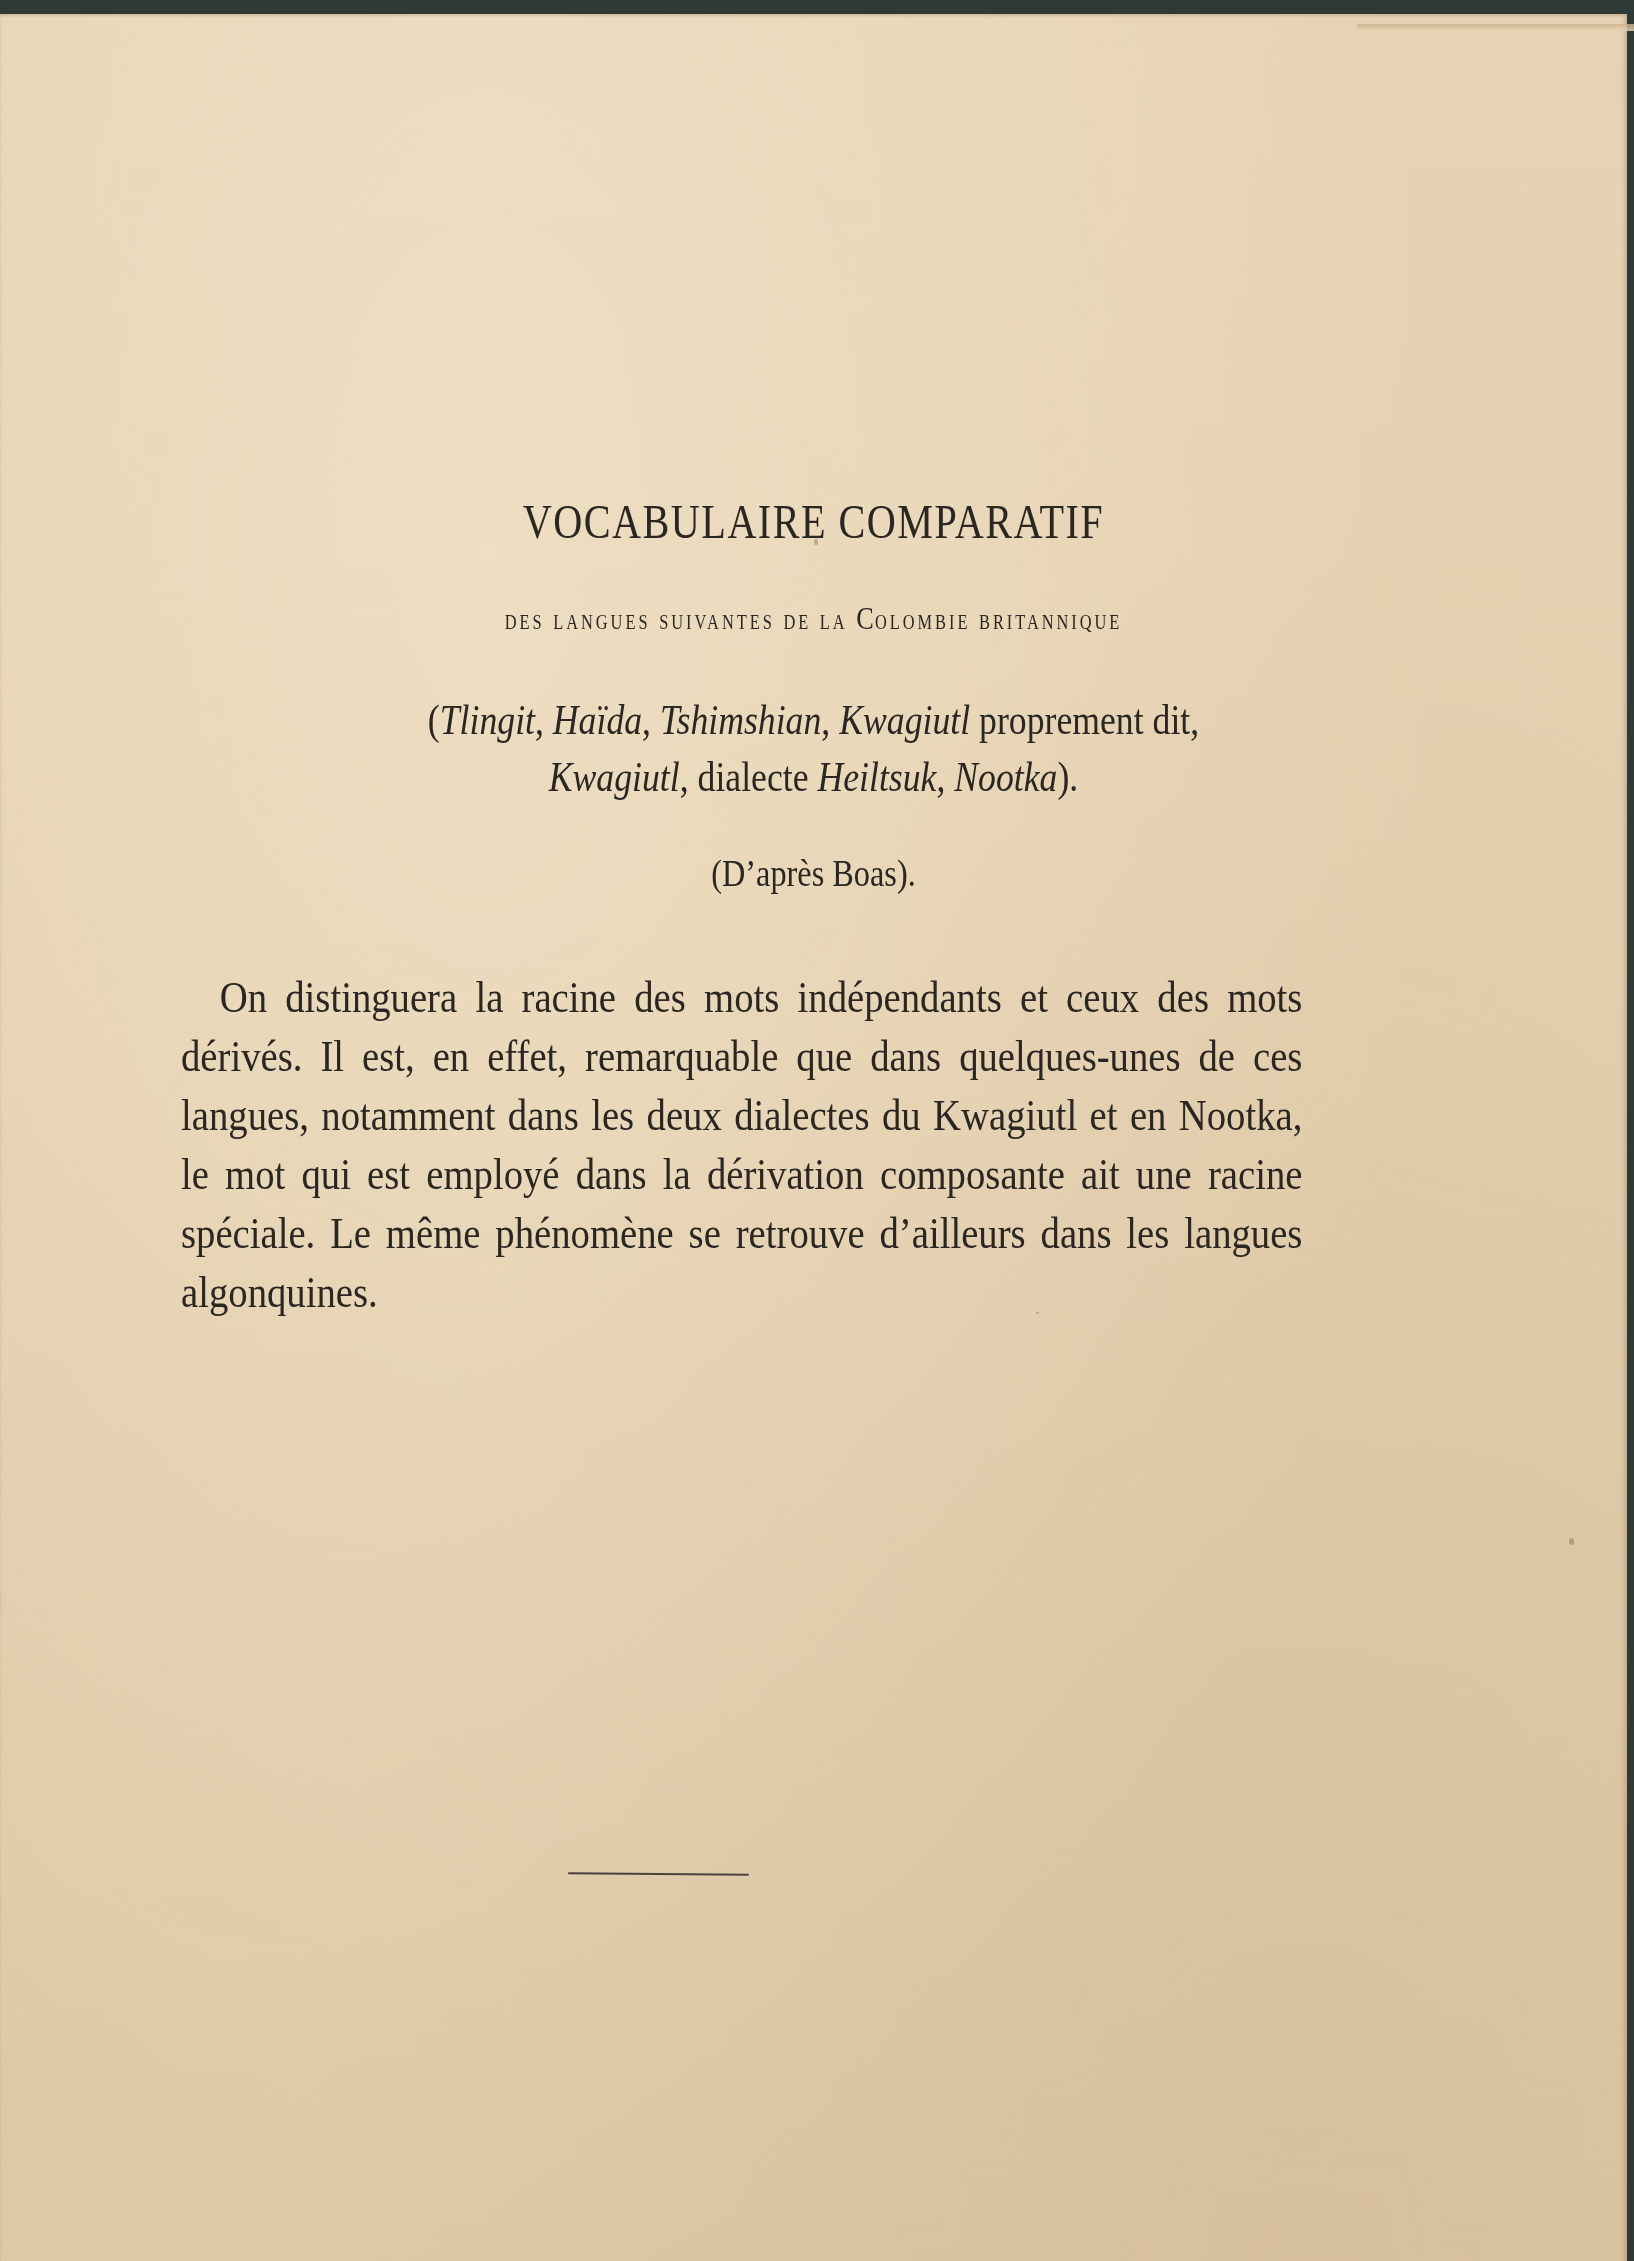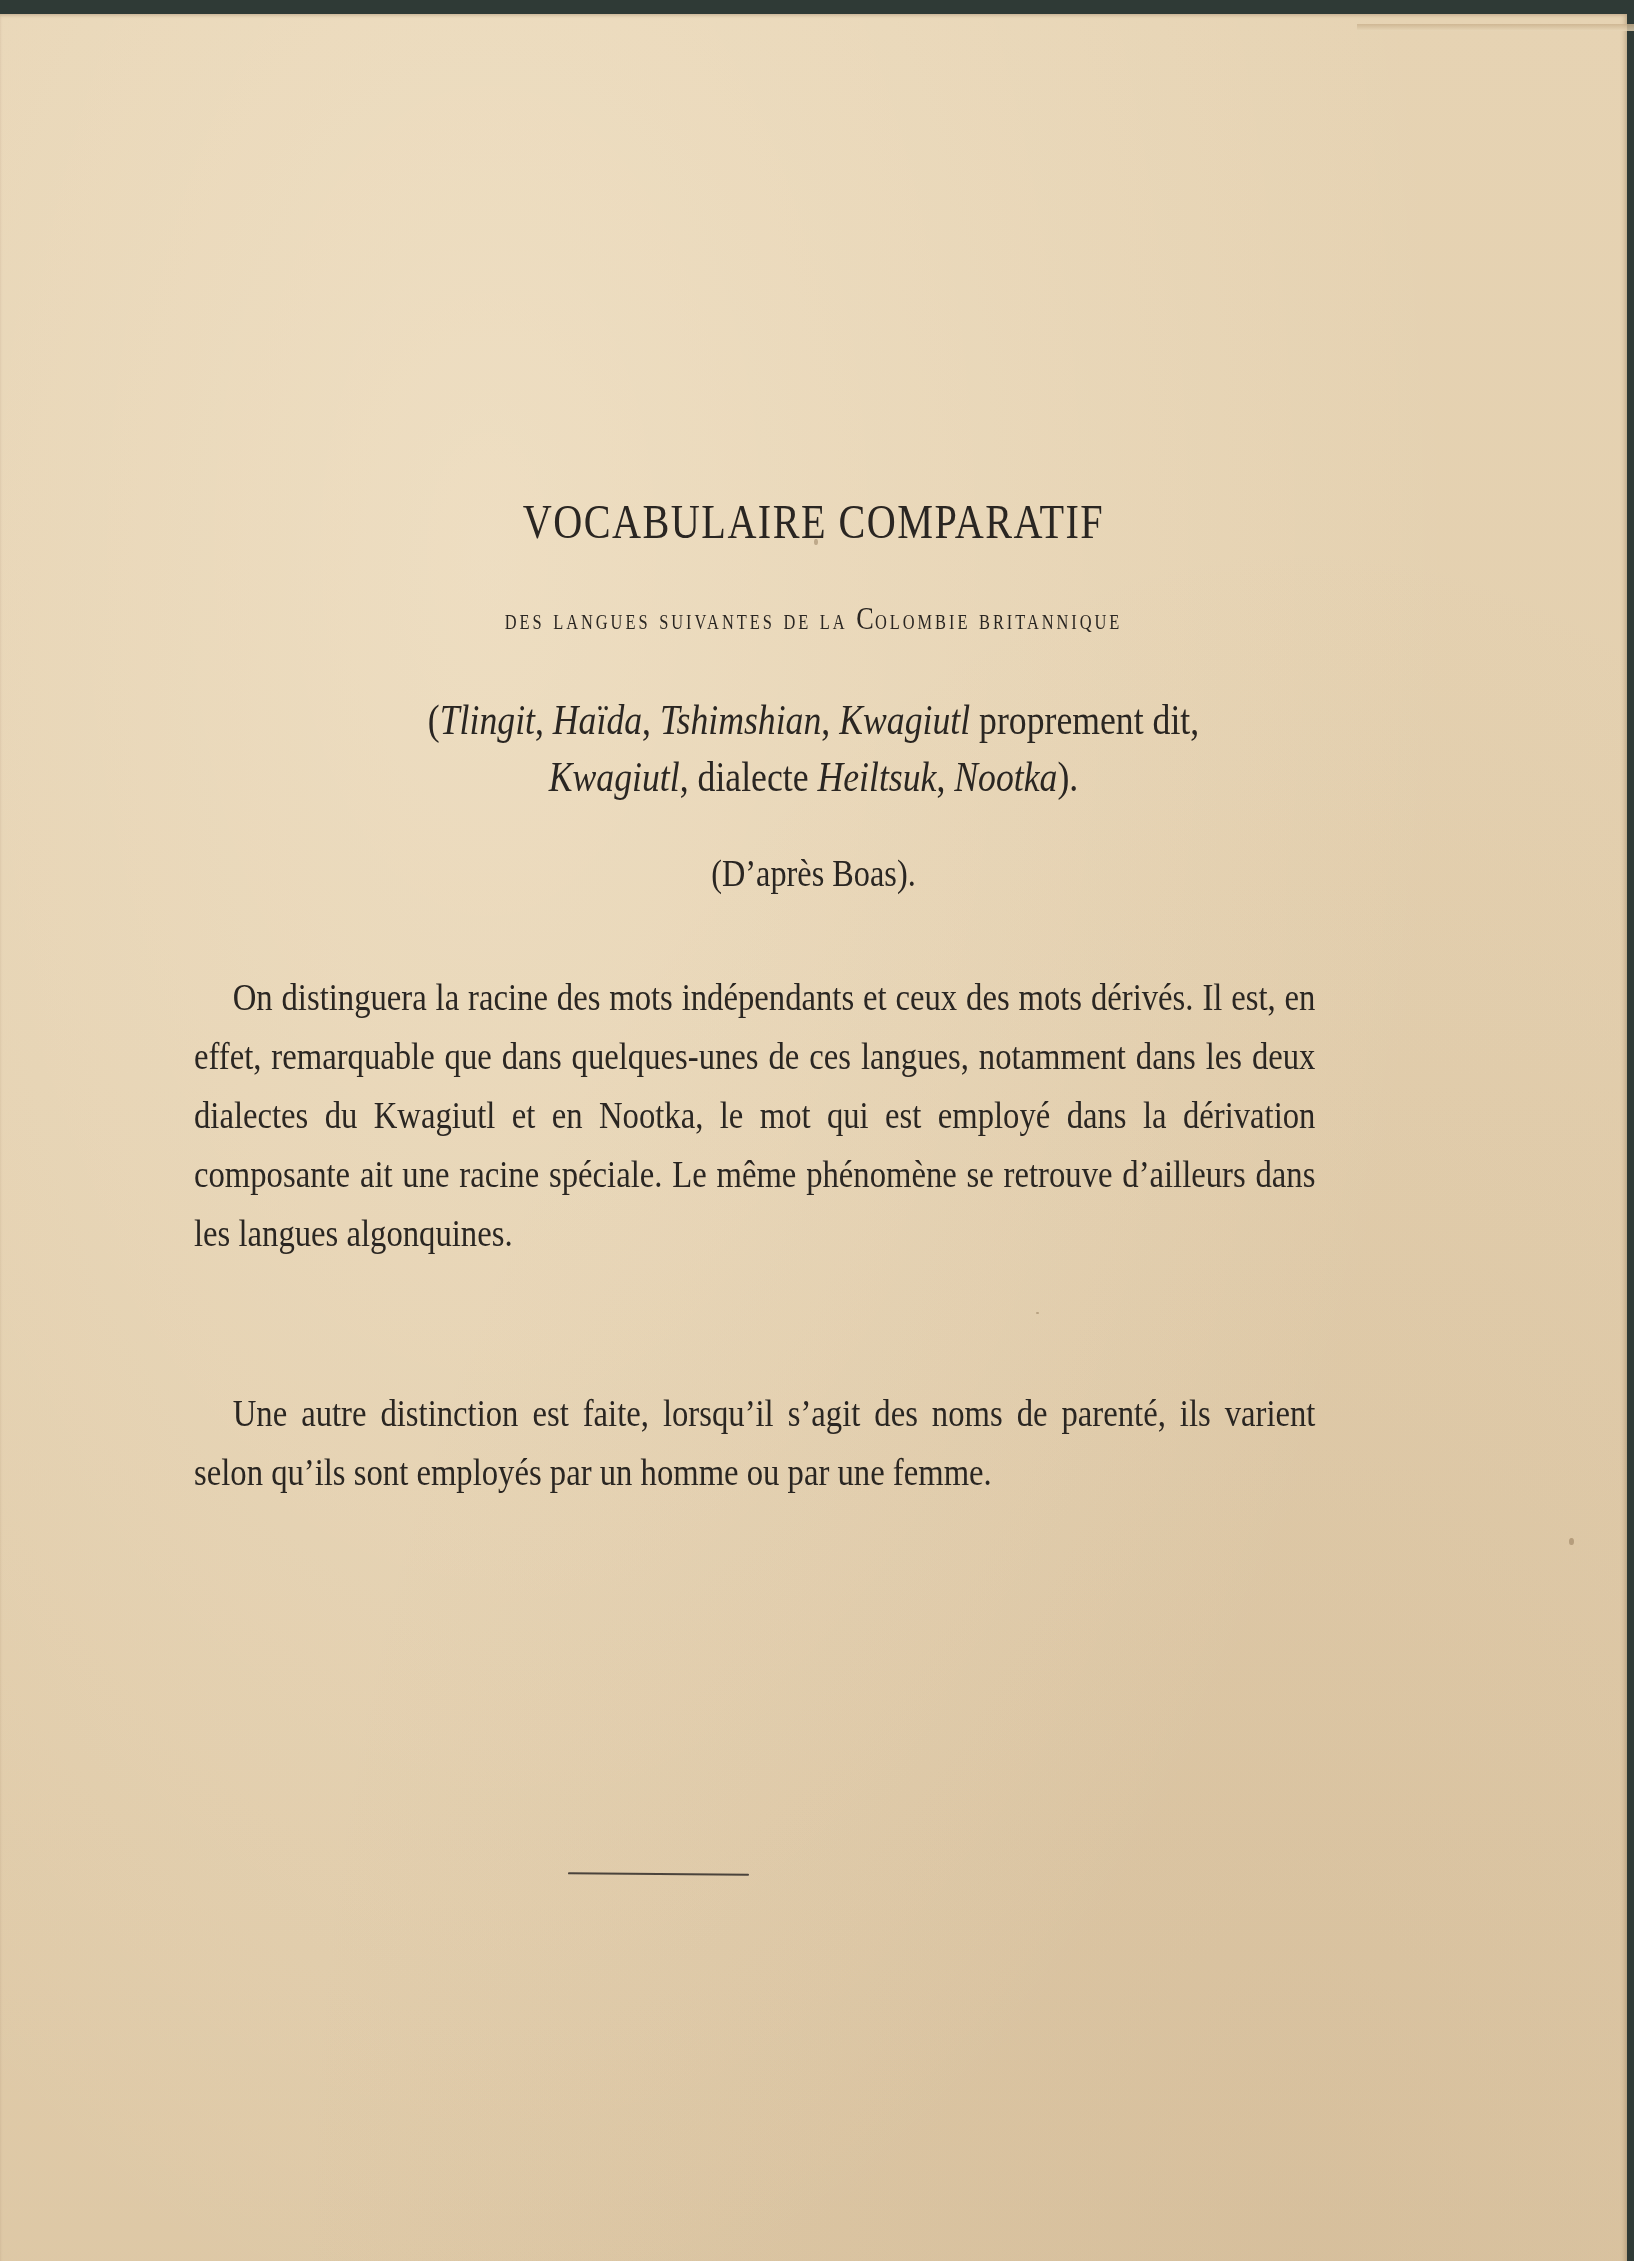--- a/index.html
+++ b/index.html
@@ -72,23 +72,23 @@
     .langs em {
       font-style: italic;
     }
     .source {
       top: 837px;
       font-size: 38px;
       transform: scaleX(0.85);
     }
     .para {
       position: absolute;
-      left: 194px;
+      left: 181px;
       width: 1122px;
-      font-size: 38px;
+      font-size: 45px;
       line-height: 59px;
       text-align: justify;
       text-indent: 45px;
     }
     .para .inner {
       display: block;
       transform: scaleX(0.86);
       transform-origin: 0 0;
       width: 1304px;
     }
@@ -127,23 +127,20 @@
   <div class="block langs">
     <span>(</span><em>Tlingit</em><span>, </span><em>Haïda</em><span>, </span><em>Tshimshian</em><span>, </span><em>Kwagiutl</em><span> proprement dit, </span><br><em>Kwagiutl</em><span>, dialecte </span><em>Heiltsuk</em><span>, </span><em>Nootka</em><span>).</span>
   </div>
 
   <div class="block source">(D’après Boas).</div>
 
   <div class="para p1">
     <span class="inner">On distinguera la racine des mots indépendants et ceux des mots dérivés. Il est, en effet, remarquable que dans quelques-unes de ces langues, notamment dans les deux dialectes du Kwagiutl et en Nootka, le mot qui est employé dans la dérivation composante ait une racine spéciale. Le même phénomène se retrouve d’ailleurs dans les langues algonquines.</span>
   </div>
 
-  <div class="para p2">
-    <span class="inner">Une autre distinction est faite, lorsqu’il s’agit des noms de parenté, ils varient selon qu’ils sont employés par un homme ou par une femme.</span>
-  </div>
 
   <div class="rule"></div>
 
   <div class="speck" style="left:1569px;top:1524px;width:4.5px;height:7.2px;"></div>
   <div class="speck" style="left:814px;top:525px;width:3.6px;height:6.3px;"></div>
   <div class="speck" style="left:1036px;top:1298px;width:2.7px;height:2.7px;"></div>
 </div>
 
 
 </body></html>

